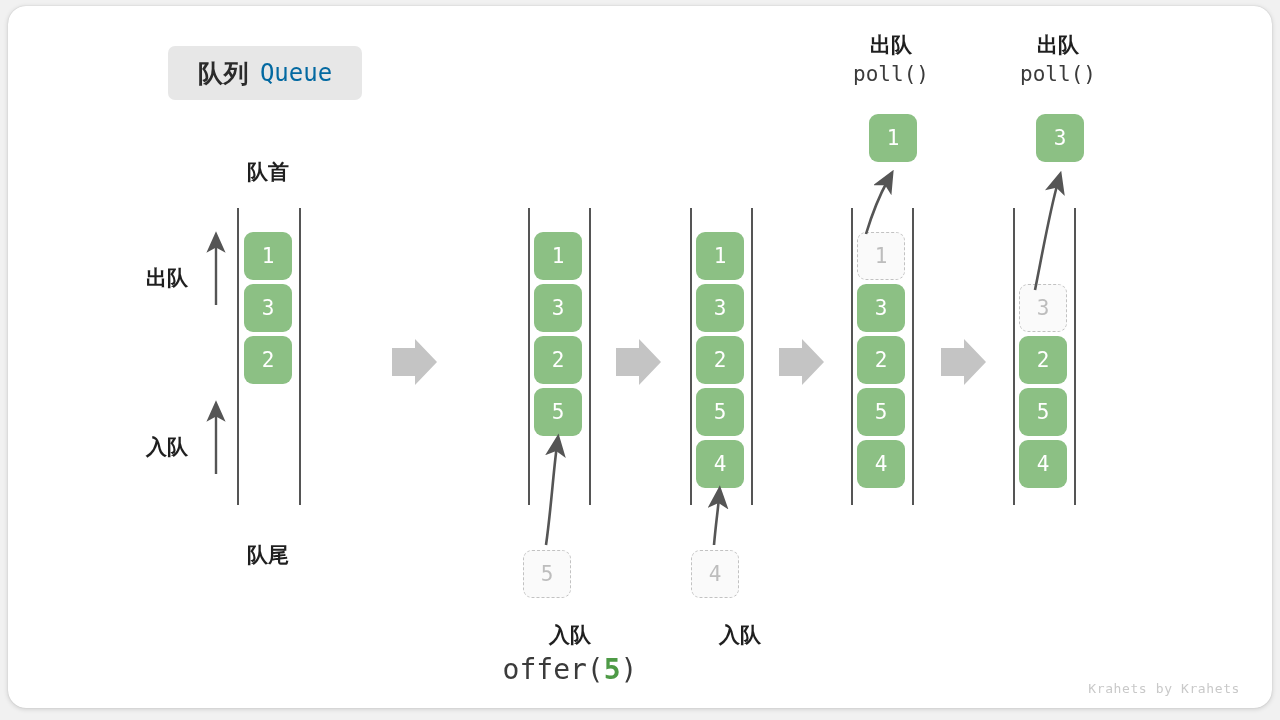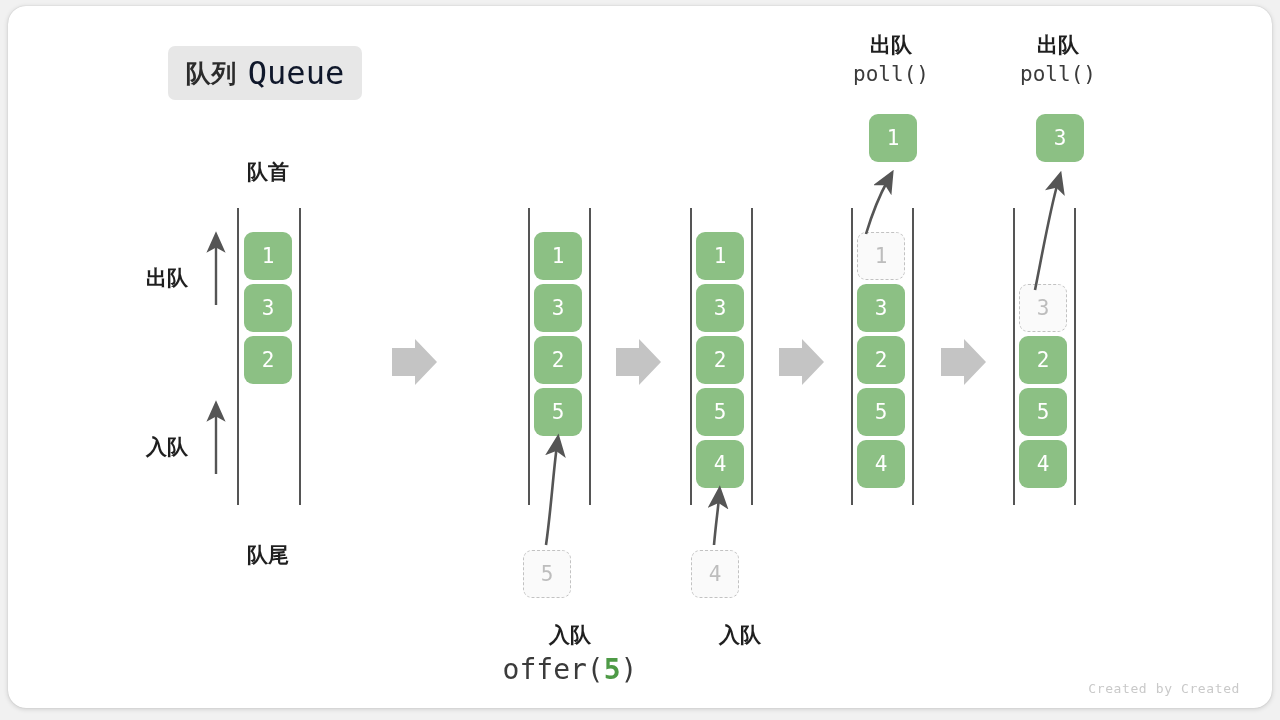--- a/index.html
+++ b/index.html
@@ -44,22 +44,22 @@
   }
   .title-cn {
     font-family: Liberation Sans, sans-serif;
     font-weight: bold;
     font-size: 25px;
     color: #2b2b2b;
     letter-spacing: 0.5px;
   }
   .title-en {
     font-family: "DejaVu Sans Mono", monospace;
-    font-size: 32px;
-    color: #0f172a;
+    font-size: 24px;
+    color: #0369a1;
   }
 
   
   .col-head {
     position: absolute;
     font-weight: bold;
     font-size: 21px;
     color: #1f1f1f;
     text-align: center;
     white-space: nowrap;
@@ -273,14 +273,14 @@
 
     <g>
       <path d="M866,234 C872,214 878,198 888,180" fill="none" stroke="#555555" stroke-width="2.6" marker-end="url(#thin-arrow)"></path>
     </g>
 
     <g>
       <path d="M1035,290 C1043,250 1050,210 1058,182" fill="none" stroke="#555555" stroke-width="2.6" marker-end="url(#thin-arrow)"></path>
     </g>
   </svg>
 
-  <div class="watermark">Created by Created</div>
+  <div class="watermark">Krahets by Krahets</div>
 </div>
 
 </body></html>

